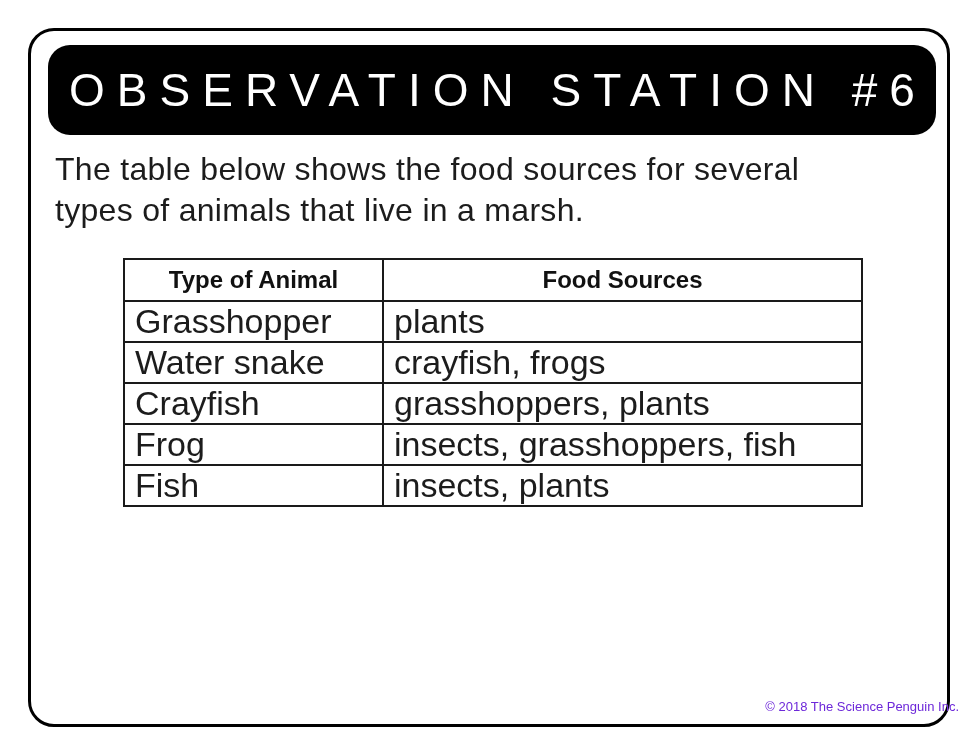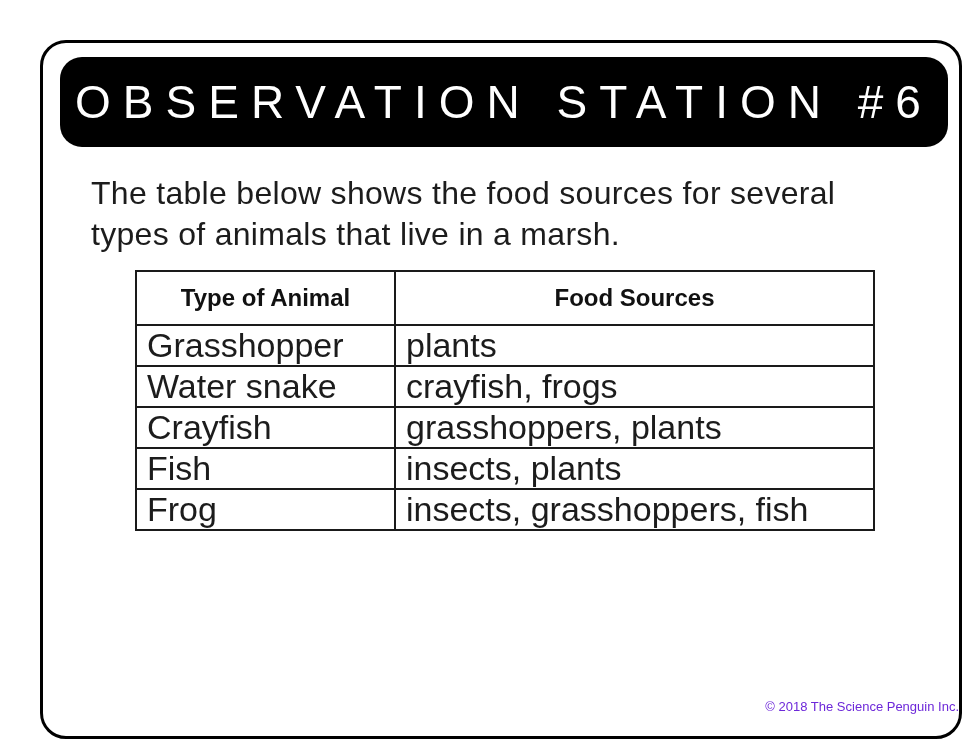--- a/index.html
+++ b/index.html
@@ -1,15 +1,15 @@
 <!DOCTYPE html>
 <html><head>
 <meta charset="utf-8">
 <style>
-  * { margin: 0; padding: 12px; box-sizing: border-box; }
+  * { margin: 0; padding: 0; box-sizing: border-box; }
   html, body {
     width: 978px; height: 756px;
     background: #ffffff;
     font-family: "Liberation Sans", sans-serif;
     position: relative;
     overflow: hidden;
   }
   .card {
     position: absolute;
     left: 28px; top: 28px;
@@ -114,25 +114,25 @@
       </tr>
       <tr>
         <td>Water snake</td>
         <td>crayfish, frogs</td>
       </tr>
       <tr>
         <td>Crayfish</td>
         <td>grasshoppers, plants</td>
       </tr>
       <tr>
+        <td>Frog</td>
+        <td>insects, grasshoppers, fish</td>
+      </tr>
+      <tr>
         <td>Fish</td>
         <td>insects, plants</td>
-      </tr>
-      <tr>
-        <td>Frog</td>
-        <td>insects, grasshoppers, fish</td>
       </tr>
     </tbody>
   </table>
 
   <div class="footer">© 2018 The Science Penguin Inc.</div>
 
 </div>
 
 </body></html>

